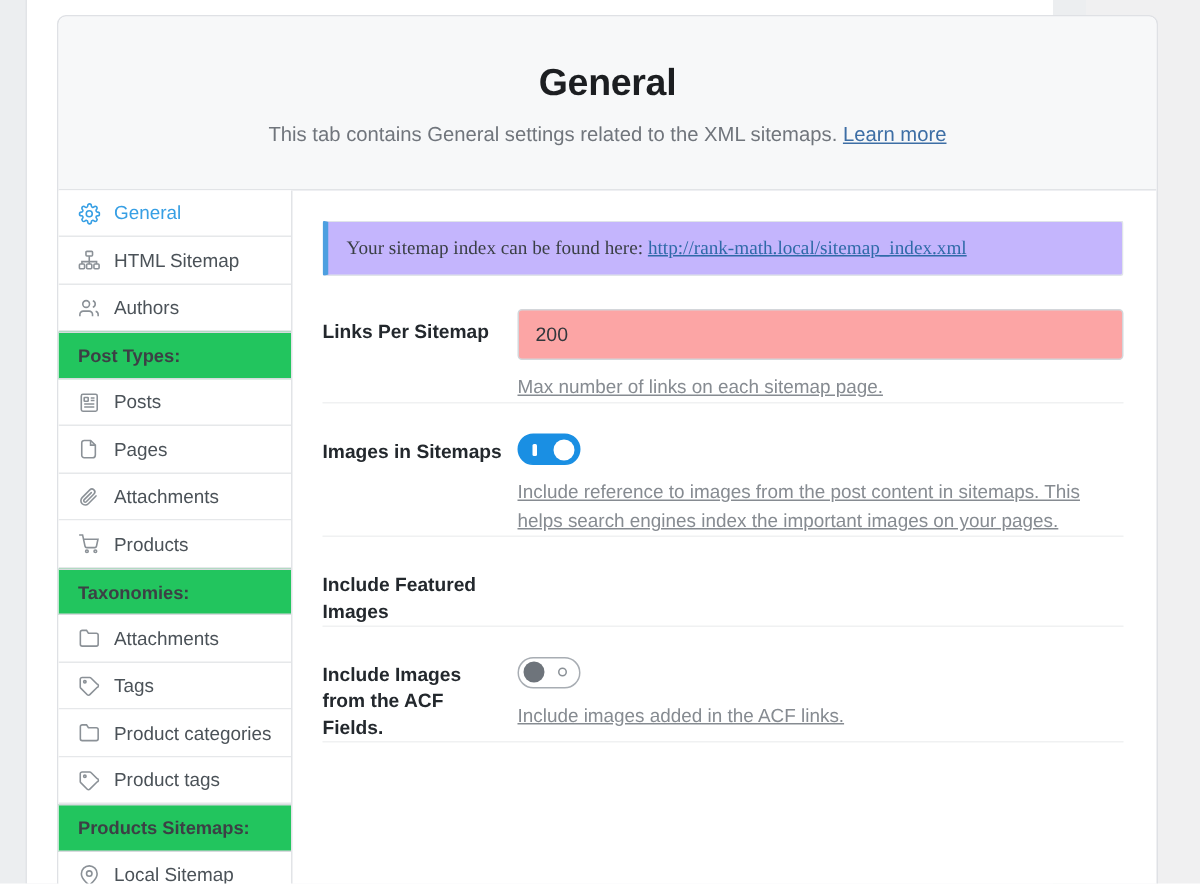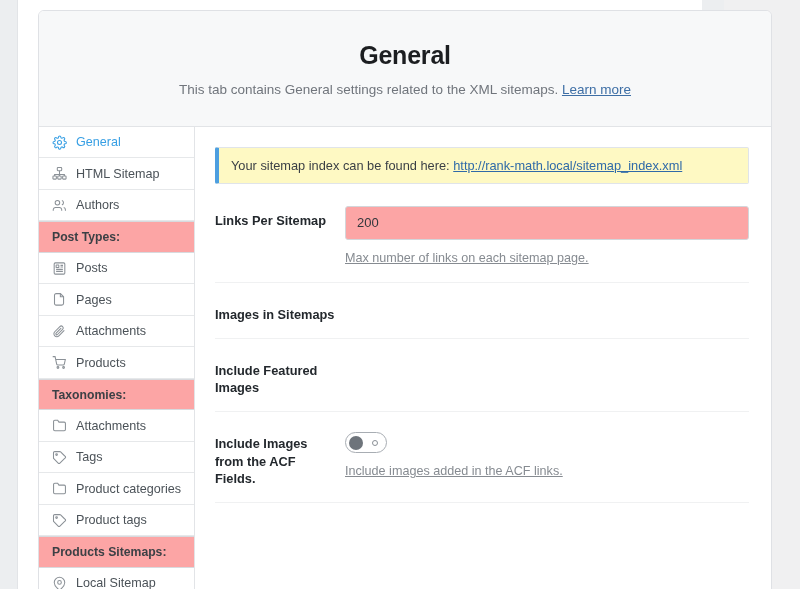--- a/index.html
+++ b/index.html
@@ -105,57 +105,57 @@
   .nav-item.active { color: #379fe4; }
   .nav-item .ic { width: 15px; height: 15px; flex: 0 0 15px; display: block; color: #8b9197; }
   .nav-item.active .ic { color: #379fe4; }
   .nav-item .ic svg { width: 15px; height: 15px; display: block; }
 
   .nav-section {
     height: 31.5px;
     display: flex;
     align-items: center;
     padding: 0 13px;
-    background: #fca5a5;
+    background: #22c55e;
     border-bottom: 1px solid #d8dade;
     border-top: 1px solid #d8dade;
     font-size: 12.2px;
     font-weight: bold;
     color: #3c4045;
     white-space: nowrap;
   }
 
   
   .content {
     flex: 1;
     padding: 20px 22px 20px 20px;
     min-width: 0;
   }
 
   .notice {
-    background: #fef9c3;
+    background: #c4b5fd;
     border: 1px solid #e0e4e9;
     border-left: 4px solid #4d9fe0;
     border-radius: 2px;
     padding: 10px 12px;
     font-size: 12.8px;
     color: #3a3f45;
     margin-bottom: 22px;
+    font-family: Liberation Serif, serif;
   }
   .notice a {
     color: #2f6aa8;
     text-decoration: underline;
     word-break: break-all;
   }
 
   
   .field {
     display: flex;
     align-items: flex-start;
-    padding-bottom: 14px;
     border-bottom: 1px solid #f0f1f2;
     margin-bottom: 17px;
   }
   .field .label {
     flex: 0 0 130px;
     width: 130px;
     padding-top: 6px;
     padding-right: 10px;
     font-size: 12.8px;
     font-weight: bold;
@@ -371,20 +371,27 @@
         <div class="field">
           <div class="label">Links Per Sitemap</div>
           <div class="ctrl">
             <input type="text" value="200" style="">
             <div class="help">Max number of links on each sitemap page.</div>
           </div>
         </div>
 
         <div class="field">
           <div class="label">Images in Sitemaps</div>
+          <div class="ctrl">
+            <span class="toggle on">
+              <span class="mark"></span>
+              <span class="knob"></span>
+            </span>
+            <div class="help">Include reference to images from the post content in sitemaps. This helps search engines index the important images on your pages.</div>
+          </div>
         </div>
 
         <div class="field">
           <div class="label">Include Featured Images</div>
         </div>
 
         <div class="field">
           <div class="label">Include Images from the ACF Fields.</div>
           <div class="ctrl">
             <span class="toggle off">

